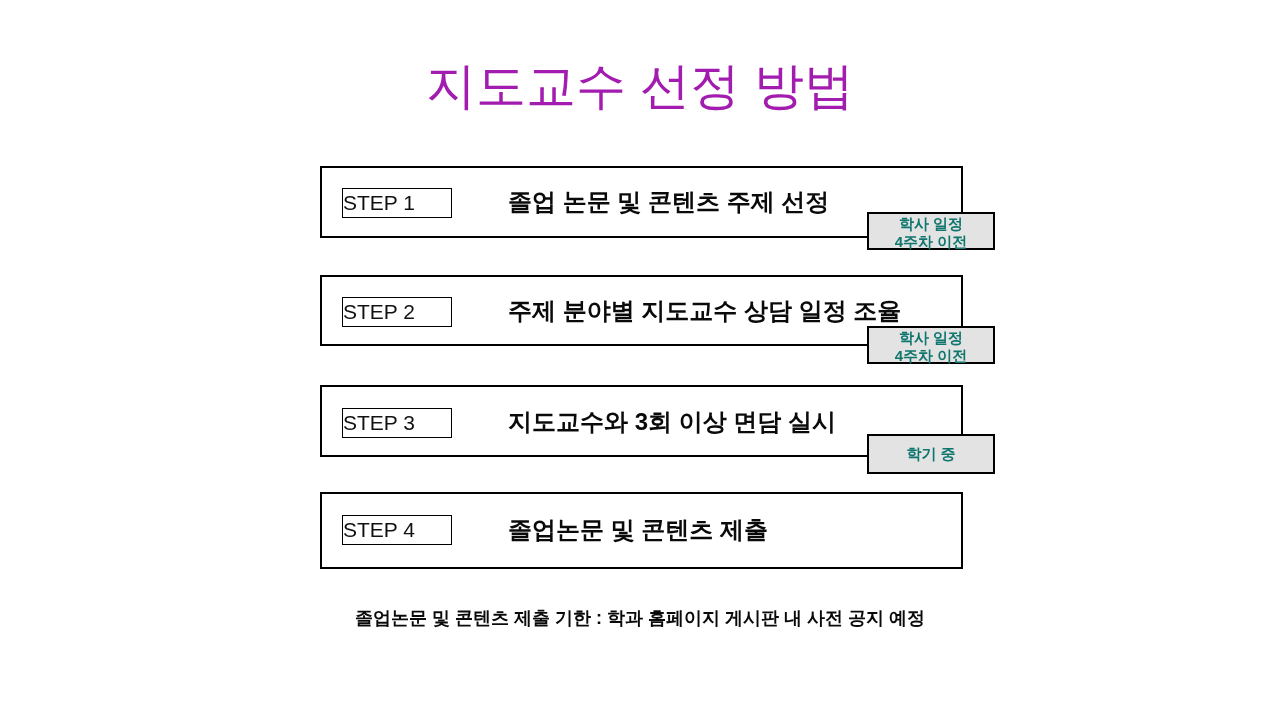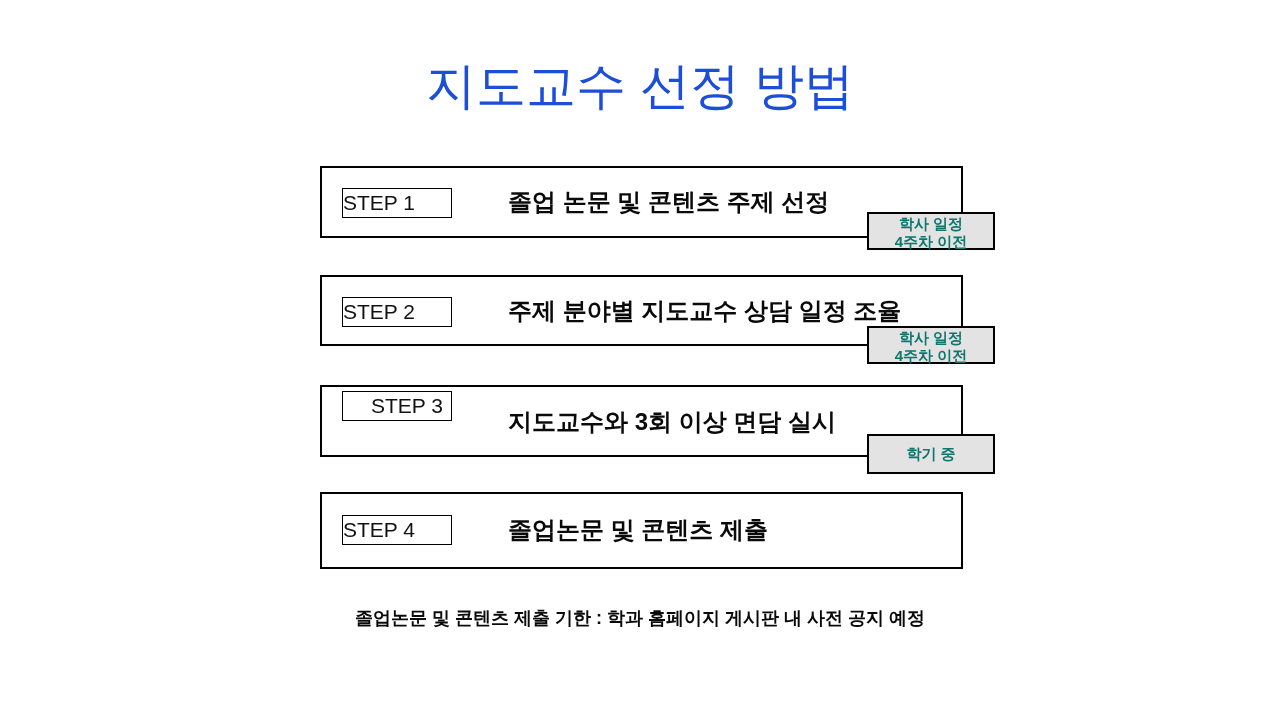--- a/index.html
+++ b/index.html
@@ -24,21 +24,21 @@
   .slide-title {
     position: absolute;
     left: 0;
     top: 55px;
     width: 1280px;
     text-align: center;
     font-size: 50px;
     line-height: 62px;
     font-weight: 400;
     letter-spacing: 0px;
-    color: #1d4ed8;
+    color: #a21caf;
     white-space: nowrap;
   }
 
   
   .step-row {
     position: absolute;
     left: 320px;
     width: 643px;
     box-sizing: border-box;
     border: 2px solid #000000;
@@ -58,21 +58,21 @@
     border: 1.6px solid #000000;
     background: #ffffff;
     font-size: 21px;
     line-height: 27px;
     font-weight: 400;
     color: #111111;
     white-space: nowrap;
   }
   .r1 .step-badge-label { top: 20px; }
   .r2 .step-badge-label { top: 20px; }
-  .r3 .step-badge-label { top: 4px; padding-left: 28px; }
+  .r3 .step-badge-label { top: 21px; }
   .r4 .step-badge-label { top: 21px; }
 
   .step-text {
     position: absolute;
     left: 186px;
     font-size: 24px;
     line-height: 30px;
     font-weight: 700;
     color: #0a0a0a;
     white-space: nowrap;

